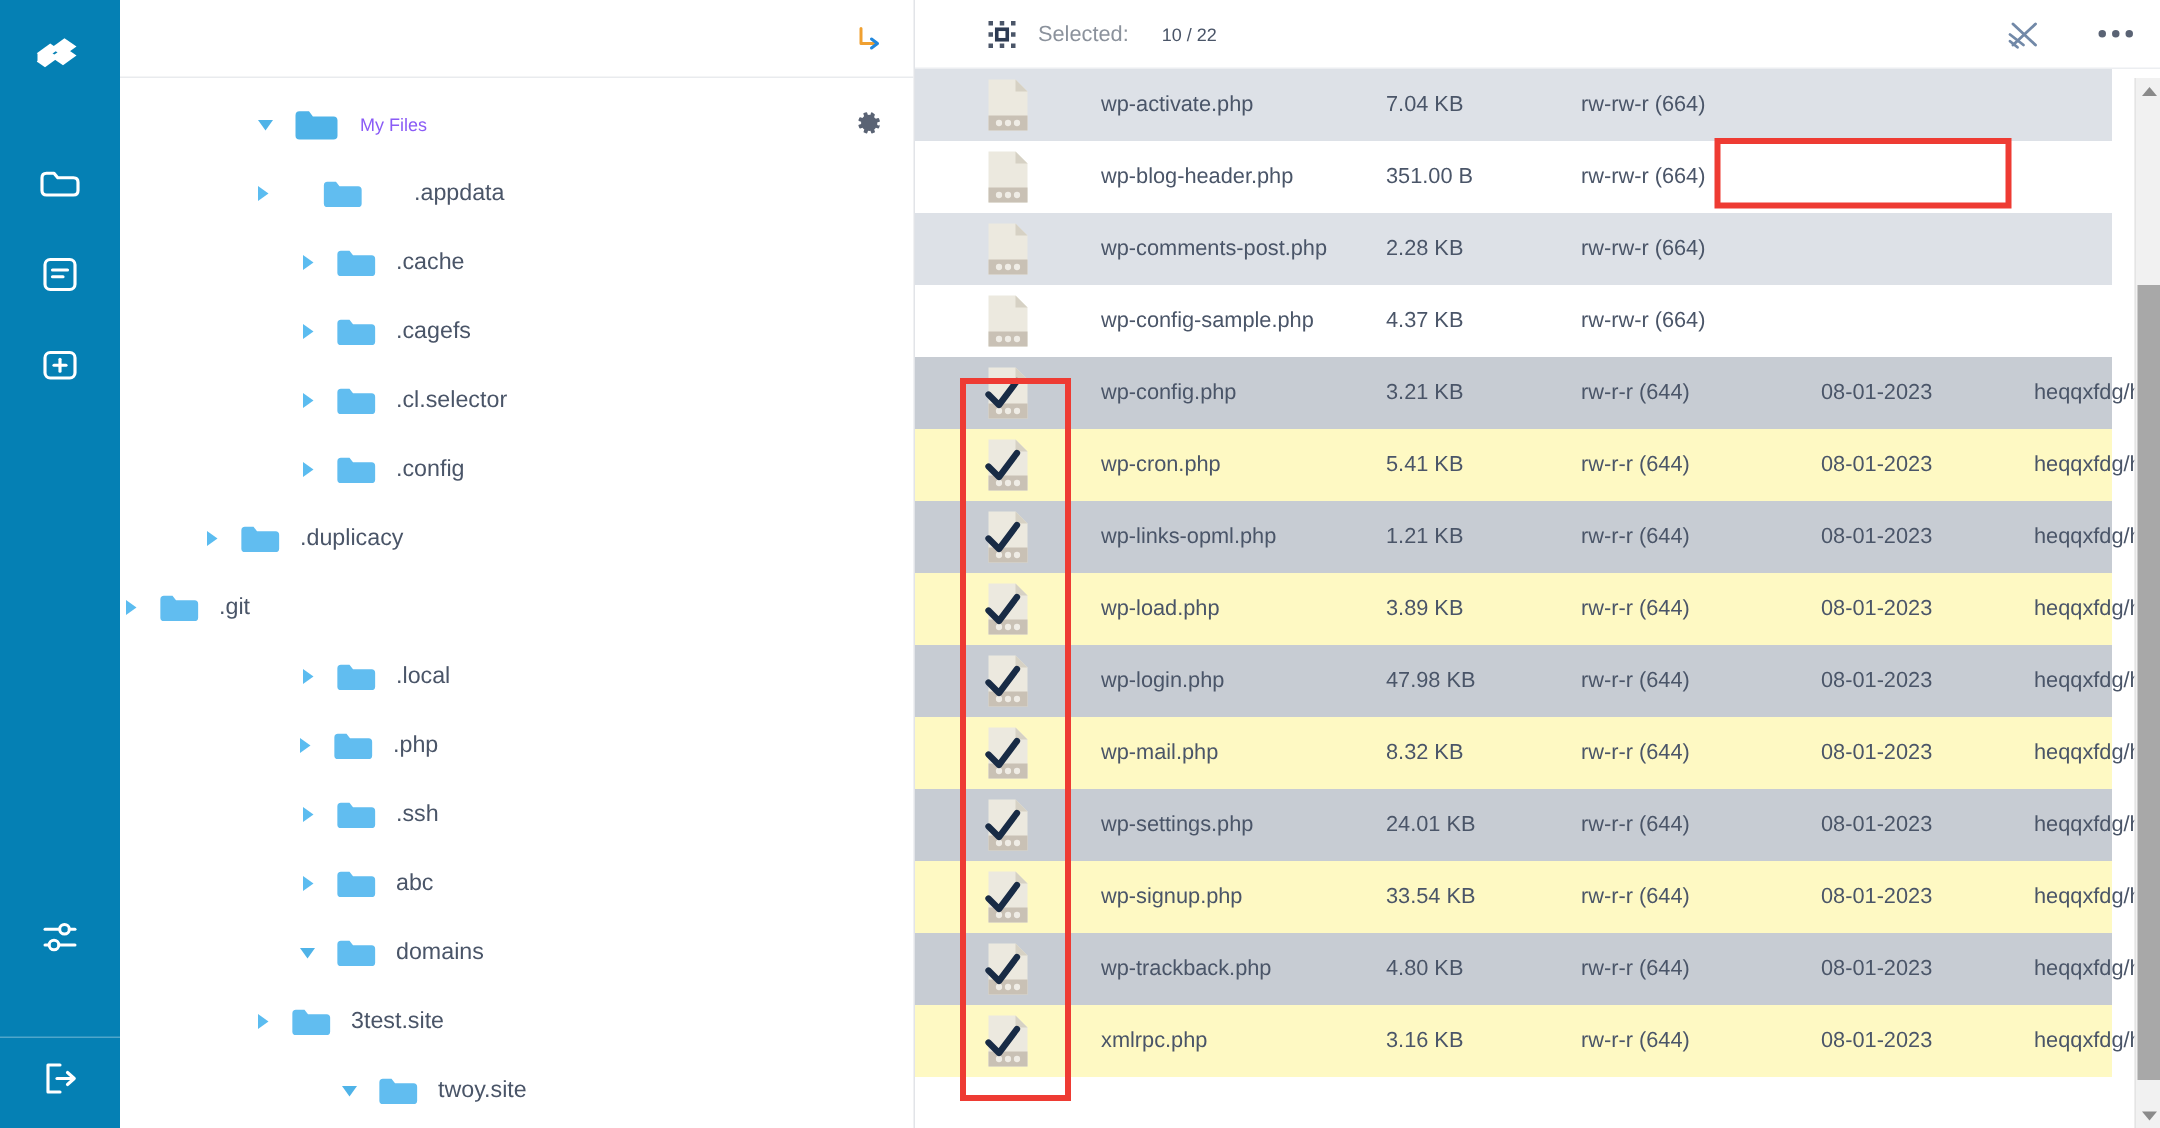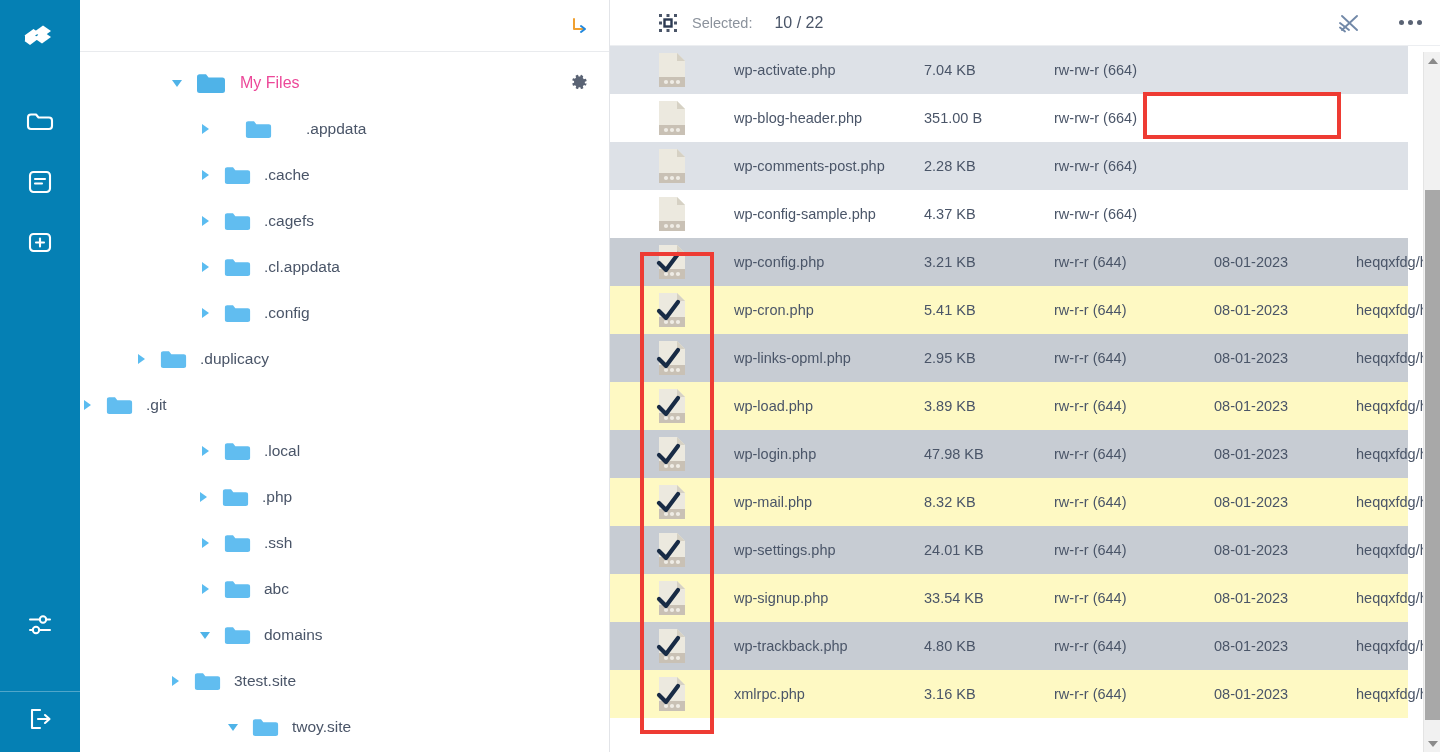--- a/index.html
+++ b/index.html
@@ -70,42 +70,42 @@
     border-bottom: 5px solid transparent;
   }
   .caret-down {
     width: 0; height: 0;
     border-top: 7px solid #4fb3e8;
     border-left: 5px solid transparent;
     border-right: 5px solid transparent;
   }
   .tree-folder { width: 26px; height: 20px; flex: 0 0 26px; margin-right: 14px; }
   .tree-label { font-size: 15.5px; color: #4a5568; white-space: nowrap; }
-  .tree-row.root .tree-label { color: #ec4899; font-size: 16px; }
+  .tree-row.root .tree-label { color: #8b5cf6; font-size: 12px; }
   .tree-row.root .tree-folder { width: 30px; height: 23px; }
 
   
   .files-panel {
     flex: 1 1 auto; height: 752px;
     background: #ffffff;
     display: flex; flex-direction: column;
     position: relative;
     overflow: hidden;
   }
   .files-toolbar {
     height: 46px; flex: 0 0 46px;
     background: #ffffff;
     border-bottom: 1px solid #eceef1;
     display: flex; align-items: center;
     padding: 0 16px 0 48px;
     position: relative; z-index: 5;
   }
   .tb-select-icon { width: 20px; height: 20px; margin-right: 14px; cursor: pointer; }
   .tb-selected-label { font-size: 14.5px; color: #8b929c; margin-right: 22px; }
-  .tb-selected-count { font-size: 16px; color: #4a5568; }
+  .tb-selected-count { font-size: 12px; color: #4a5568; }
   .tb-right { margin-left: auto; display: flex; align-items: center; gap: 34px; }
   .tb-icon { cursor: pointer; display: flex; align-items: center; justify-content: center; }
   .tb-dots { display: flex; gap: 4px; align-items: center; padding: 6px 2px; cursor: pointer; }
   .tb-dots i { width: 5px; height: 5px; border-radius: 50%; background: #5a6374; display: block; }
 
   .files-scroll {
     flex: 1 1 auto; position: relative;
     overflow: hidden;
     padding-right: 32px;
   }
@@ -266,21 +266,21 @@
         </span>
         <span class="tree-label">My Files</span>
         <span style="margin-left:auto" class="tree-header-icon">
           <svg width="18" height="18" viewBox="0 0 18 18">
             <path fill="#5a6374" d="M9 6.2a2.8 2.8 0 100 5.6 2.8 2.8 0 000-5.6zm7.3 3.6l-1.5-.5a5.9 5.9 0 000-1.6l1.5-.5a.5.5 0 00.3-.6l-.6-1.6a.5.5 0 00-.6-.3l-1.5.5a6 6 0 00-1.2-1.1l.5-1.5a.5.5 0 00-.3-.6L11.3.8a.5.5 0 00-.6.3l-.5 1.5a5.9 5.9 0 00-1.6 0L8.1 1.1a.5.5 0 00-.6-.3L5.9 1.4a.5.5 0 00-.3.6l.5 1.5a6 6 0 00-1.1 1.2l-1.5-.5a.5.5 0 00-.6.3L2.3 6a.5.5 0 00.3.6l1.5.5a5.9 5.9 0 000 1.6l-1.5.5a.5.5 0 00-.3.6l.6 1.6a.5.5 0 00.6.3l1.5-.5a6 6 0 001.2 1.1l-.5 1.5a.5.5 0 00.3.6l1.6.6a.5.5 0 00.6-.3l.5-1.5a5.9 5.9 0 001.6 0l.5 1.5a.5.5 0 00.6.3l1.6-.6a.5.5 0 00.3-.6l-.5-1.5a6 6 0 001.1-1.2l1.5.5a.5.5 0 00.6-.3l.6-1.6a.5.5 0 00-.3-.6z"></path>
           </svg>
         </span>
       </div>
 
       <div id="tree-children">
-          <div class="tree-row" style="padding-left: 118px; gap: 21px;">
+          <div class="tree-row" style="padding-left: 88px; gap: 21px;">
             <span class="tree-caret">
               <span class="caret-right"></span>
             </span>
             <span class="tree-folder"><svg width="27" height="21" viewBox="0 0 30 23">
                 <path d="M1 5 C1 3 2 2.2 3.6 2.2 L10 2.2 L12.6 5.6 L26.4 5.6 C28 5.6 29 6.5 29 8.2 L29 18.5 C29 20.2 28 21 26.4 21 L3.6 21 C2 21 1 20.2 1 18.5 Z" fill="#61bdf0"></path>
               </svg></span>
             <span class="tree-label">.appdata</span>
           </div>
           <div class="tree-row" style="padding-left: 118px;">
             <span class="tree-caret">
@@ -300,21 +300,21 @@
               </svg></span>
             <span class="tree-label">.cagefs</span>
           </div>
           <div class="tree-row" style="padding-left: 118px;">
             <span class="tree-caret">
               <span class="caret-right"></span>
             </span>
             <span class="tree-folder"><svg width="27" height="21" viewBox="0 0 30 23">
                 <path d="M1 5 C1 3 2 2.2 3.6 2.2 L10 2.2 L12.6 5.6 L26.4 5.6 C28 5.6 29 6.5 29 8.2 L29 18.5 C29 20.2 28 21 26.4 21 L3.6 21 C2 21 1 20.2 1 18.5 Z" fill="#61bdf0"></path>
               </svg></span>
-            <span class="tree-label">.cl.appdata</span>
+            <span class="tree-label">.cl.selector</span>
           </div>
           <div class="tree-row" style="padding-left: 118px;">
             <span class="tree-caret">
               <span class="caret-right"></span>
             </span>
             <span class="tree-folder"><svg width="27" height="21" viewBox="0 0 30 23">
                 <path d="M1 5 C1 3 2 2.2 3.6 2.2 L10 2.2 L12.6 5.6 L26.4 5.6 C28 5.6 29 6.5 29 8.2 L29 18.5 C29 20.2 28 21 26.4 21 L3.6 21 C2 21 1 20.2 1 18.5 Z" fill="#61bdf0"></path>
               </svg></span>
             <span class="tree-label">.config</span>
           </div>
@@ -553,21 +553,21 @@
                   <path d="M3 2 L21 2 L29 10 L29 36 L3 36 Z" fill="#ece9df"></path>
                   <path d="M21 2 L29 10 L21 10 Z" fill="#d6d1c4"></path>
                   <rect x="3" y="26" width="26" height="10" fill="#c9c1b5"></rect>
                   <circle cx="10" cy="31" r="2.1" fill="#efece5"></circle>
                   <circle cx="16" cy="31" r="2.1" fill="#efece5"></circle>
                   <circle cx="22" cy="31" r="2.1" fill="#efece5"></circle>
                   <path d="M3 20 L10 27 L22 11" fill="none" stroke="#182b45" stroke-width="4.2" stroke-linecap="round" stroke-linejoin="round"></path>
                 </svg></span>
             </div>
             <div class="cell-name">wp-links-opml.php</div>
-            <div class="cell-size">2.95 KB</div>
+            <div class="cell-size">1.21 KB</div>
             <div class="cell-perm">rw-r-r (644)</div>
             <div class="cell-date">08-01-2023</div>
             <div class="cell-owner">heqqxfdg/heqqxfdg</div>
           </div>
           <div class="file-row sel-even">
             <div class="cell-icon">
               <span class="file-ico"><svg width="32" height="38" viewBox="0 0 32 38">
                   <path d="M3 2 L21 2 L29 10 L29 36 L3 36 Z" fill="#ece9df"></path>
                   <path d="M21 2 L29 10 L21 10 Z" fill="#d6d1c4"></path>
                   <rect x="3" y="26" width="26" height="10" fill="#c9c1b5"></rect>

